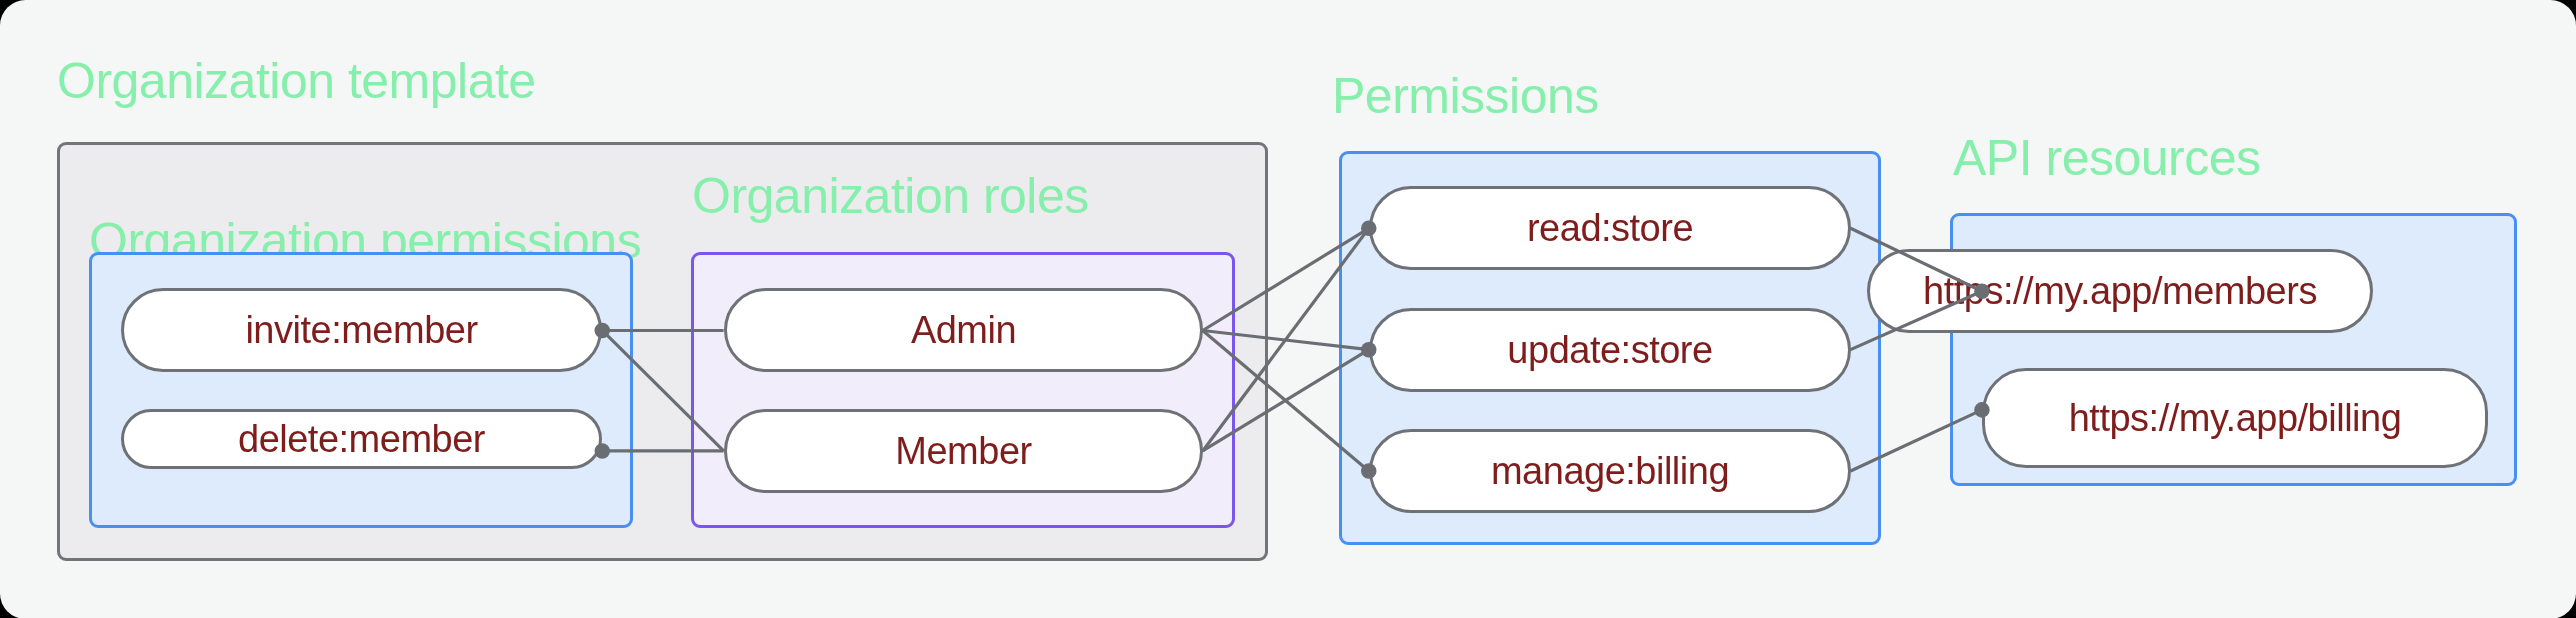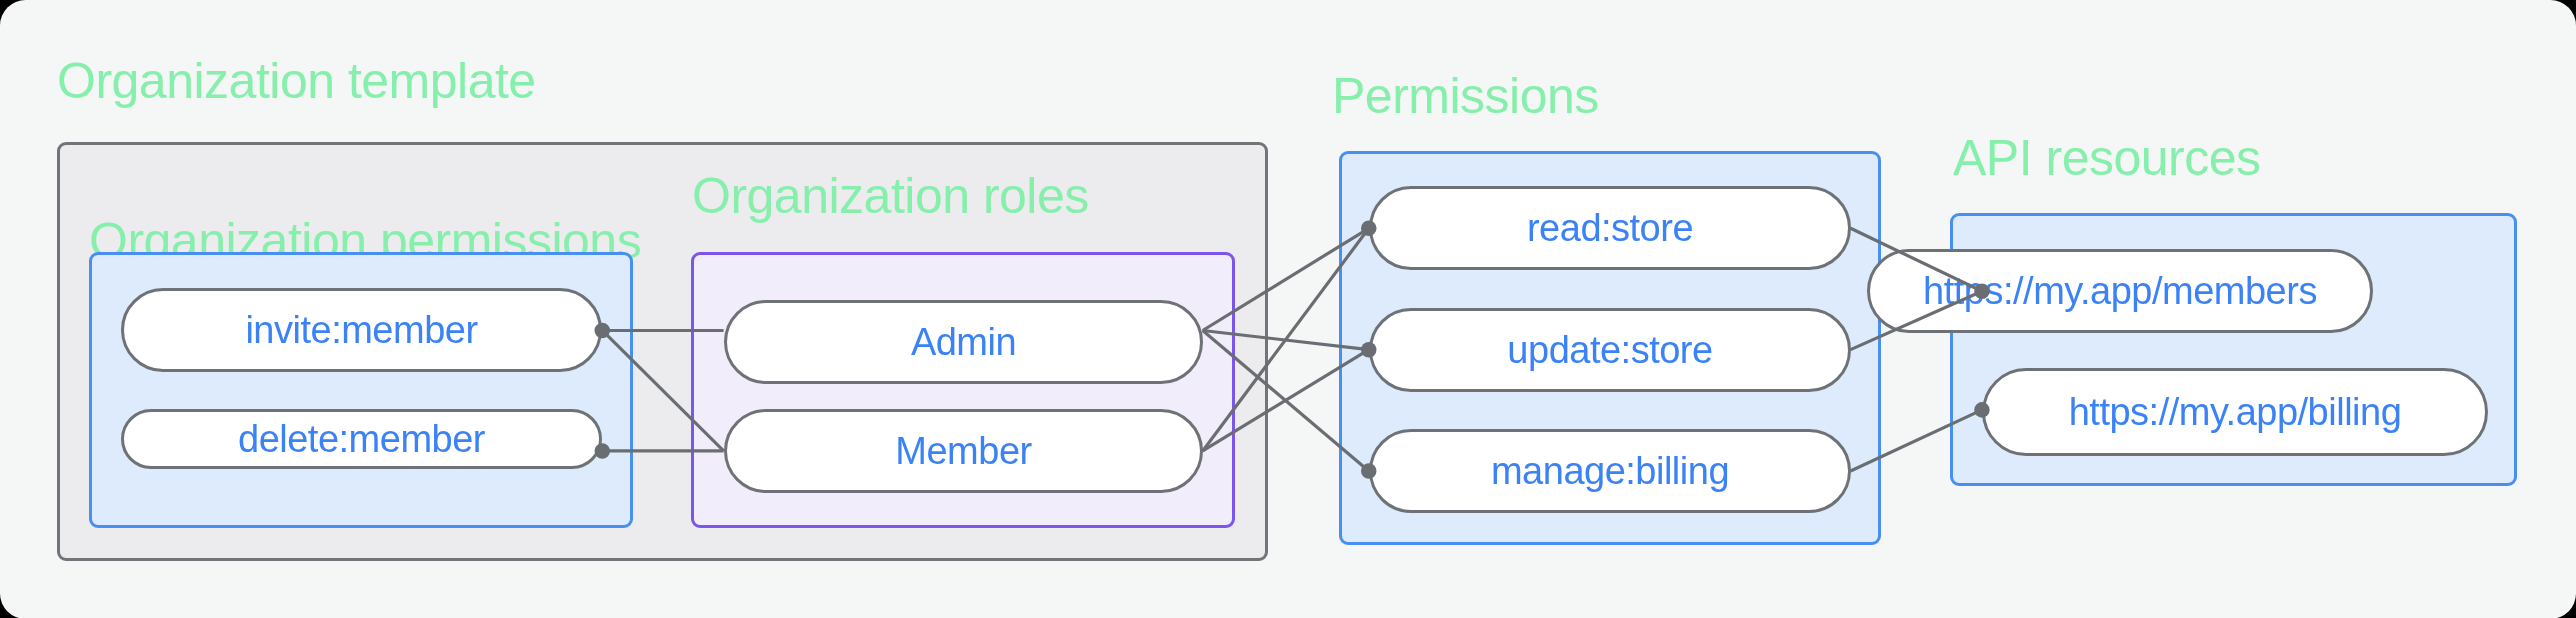--- a/index.html
+++ b/index.html
@@ -6,21 +6,21 @@
   body{width:2576px;height:619px;overflow:hidden;font-family:"Liberation Sans","DejaVu Sans",sans-serif;}
   #canvas{position:relative;width:2576px;height:619px;background:#000;}
   .card{position:absolute;inset:0;background:#f5f6f6;border-radius:25.6px;}
   .title{position:absolute;font-size:50px;line-height:47px;letter-spacing:-0.5px;color:#86efac;white-space:nowrap;}
   .group-box{position:absolute;border-radius:9px;box-sizing:border-box;}
   .gray-box{background:#ececee;border:3.7px solid #717579;}
   .blue-box{background:#ddebfc;border:3.7px solid #4790f2;}
   .purple-box{background:#f2edfb;border:3.7px solid #7a55ee;}
   .pill{position:absolute;background:#ffffff;border:3.2px solid #6e7276;border-radius:44px;
         box-sizing:border-box;display:flex;align-items:center;justify-content:center;
-        font-size:38px;letter-spacing:-0.5px;color:#3b82f6;white-space:nowrap;}
+        font-size:38px;letter-spacing:-0.5px;color:#7f1d1d;white-space:nowrap;}
   #edge-svg{position:absolute;inset:0;pointer-events:none;}
 </style>
 </head>
 <body>
 
 <div id="canvas">
   <div class="card"></div>
 
   <div class="title" style="left:57px;top:58px;">Organization template</div>
   <div class="title" style="left:1332px;top:73px;">Permissions</div>
@@ -29,31 +29,31 @@
   <div class="group-box gray-box" style="left:57px;top:142px;width:1211px;height:419px;"></div>
 
   <div class="title" style="left:89px;top:173px;margin-top:45px;">Organization permissions</div>
   <div class="title" style="left:692px;top:173px;">Organization roles</div>
 
   <div class="group-box blue-box" style="left:89px;top:252px;width:544px;height:276px;"></div>
   <div class="pill" style="left:121px;top:288px;width:481px;height:84px;">invite:member</div>
   <div class="pill" style="left:121px;top:409px;width:481px;height:60px;text-align:center;">delete:member</div>
 
   <div class="group-box purple-box" style="left:691px;top:252px;width:544px;height:276px;"></div>
-  <div class="pill" style="left:724px;top:288px;width:479px;height:84px;margin-top:12px;">Admin</div>
+  <div class="pill" style="left:724px;top:288px;width:479px;height:84px;">Admin</div>
   <div class="pill" style="left:724px;top:409px;width:479px;height:84px;">Member</div>
 
   <div class="group-box blue-box" style="left:1339px;top:151px;width:542px;height:394px;"></div>
   <div class="pill" style="left:1369px;top:186px;width:482px;height:84px;">read:store</div>
   <div class="pill" style="left:1369px;top:308px;width:482px;height:84px;">update:store</div>
   <div class="pill" style="left:1369px;top:429px;width:482px;height:84px;">manage:billing</div>
 
   <div class="group-box blue-box" style="left:1950px;top:213px;width:567px;height:273px;"></div>
   <div class="pill" style="left:1867px;top:249px;width:506px;height:84px;">https://my.app/members</div>
-  <div class="pill" style="left:1982px;top:368px;width:506px;height:88px;">https://my.app/billing</div>
+  <div class="pill" style="left:1982px;top:368px;width:506px;height:100px;">https://my.app/billing</div>
 
   <svg id="edge-svg" viewBox="0 0 2823 678" width="2576" height="619">
       <line x1="660" y1="362" x2="793" y2="362" stroke="#6a6e72" stroke-width="3.5"></line>
       <line x1="660" y1="362" x2="793" y2="494" stroke="#6a6e72" stroke-width="3.5"></line>
       <line x1="660" y1="494" x2="793" y2="494" stroke="#6a6e72" stroke-width="3.5"></line>
       <line x1="1318" y1="362" x2="1500" y2="250" stroke="#6a6e72" stroke-width="3.5"></line>
       <line x1="1318" y1="362" x2="1500" y2="383" stroke="#6a6e72" stroke-width="3.5"></line>
       <line x1="1318" y1="362" x2="1500" y2="516" stroke="#6a6e72" stroke-width="3.5"></line>
       <line x1="1318" y1="494" x2="1500" y2="250" stroke="#6a6e72" stroke-width="3.5"></line>
       <line x1="1318" y1="494" x2="1500" y2="383" stroke="#6a6e72" stroke-width="3.5"></line>

